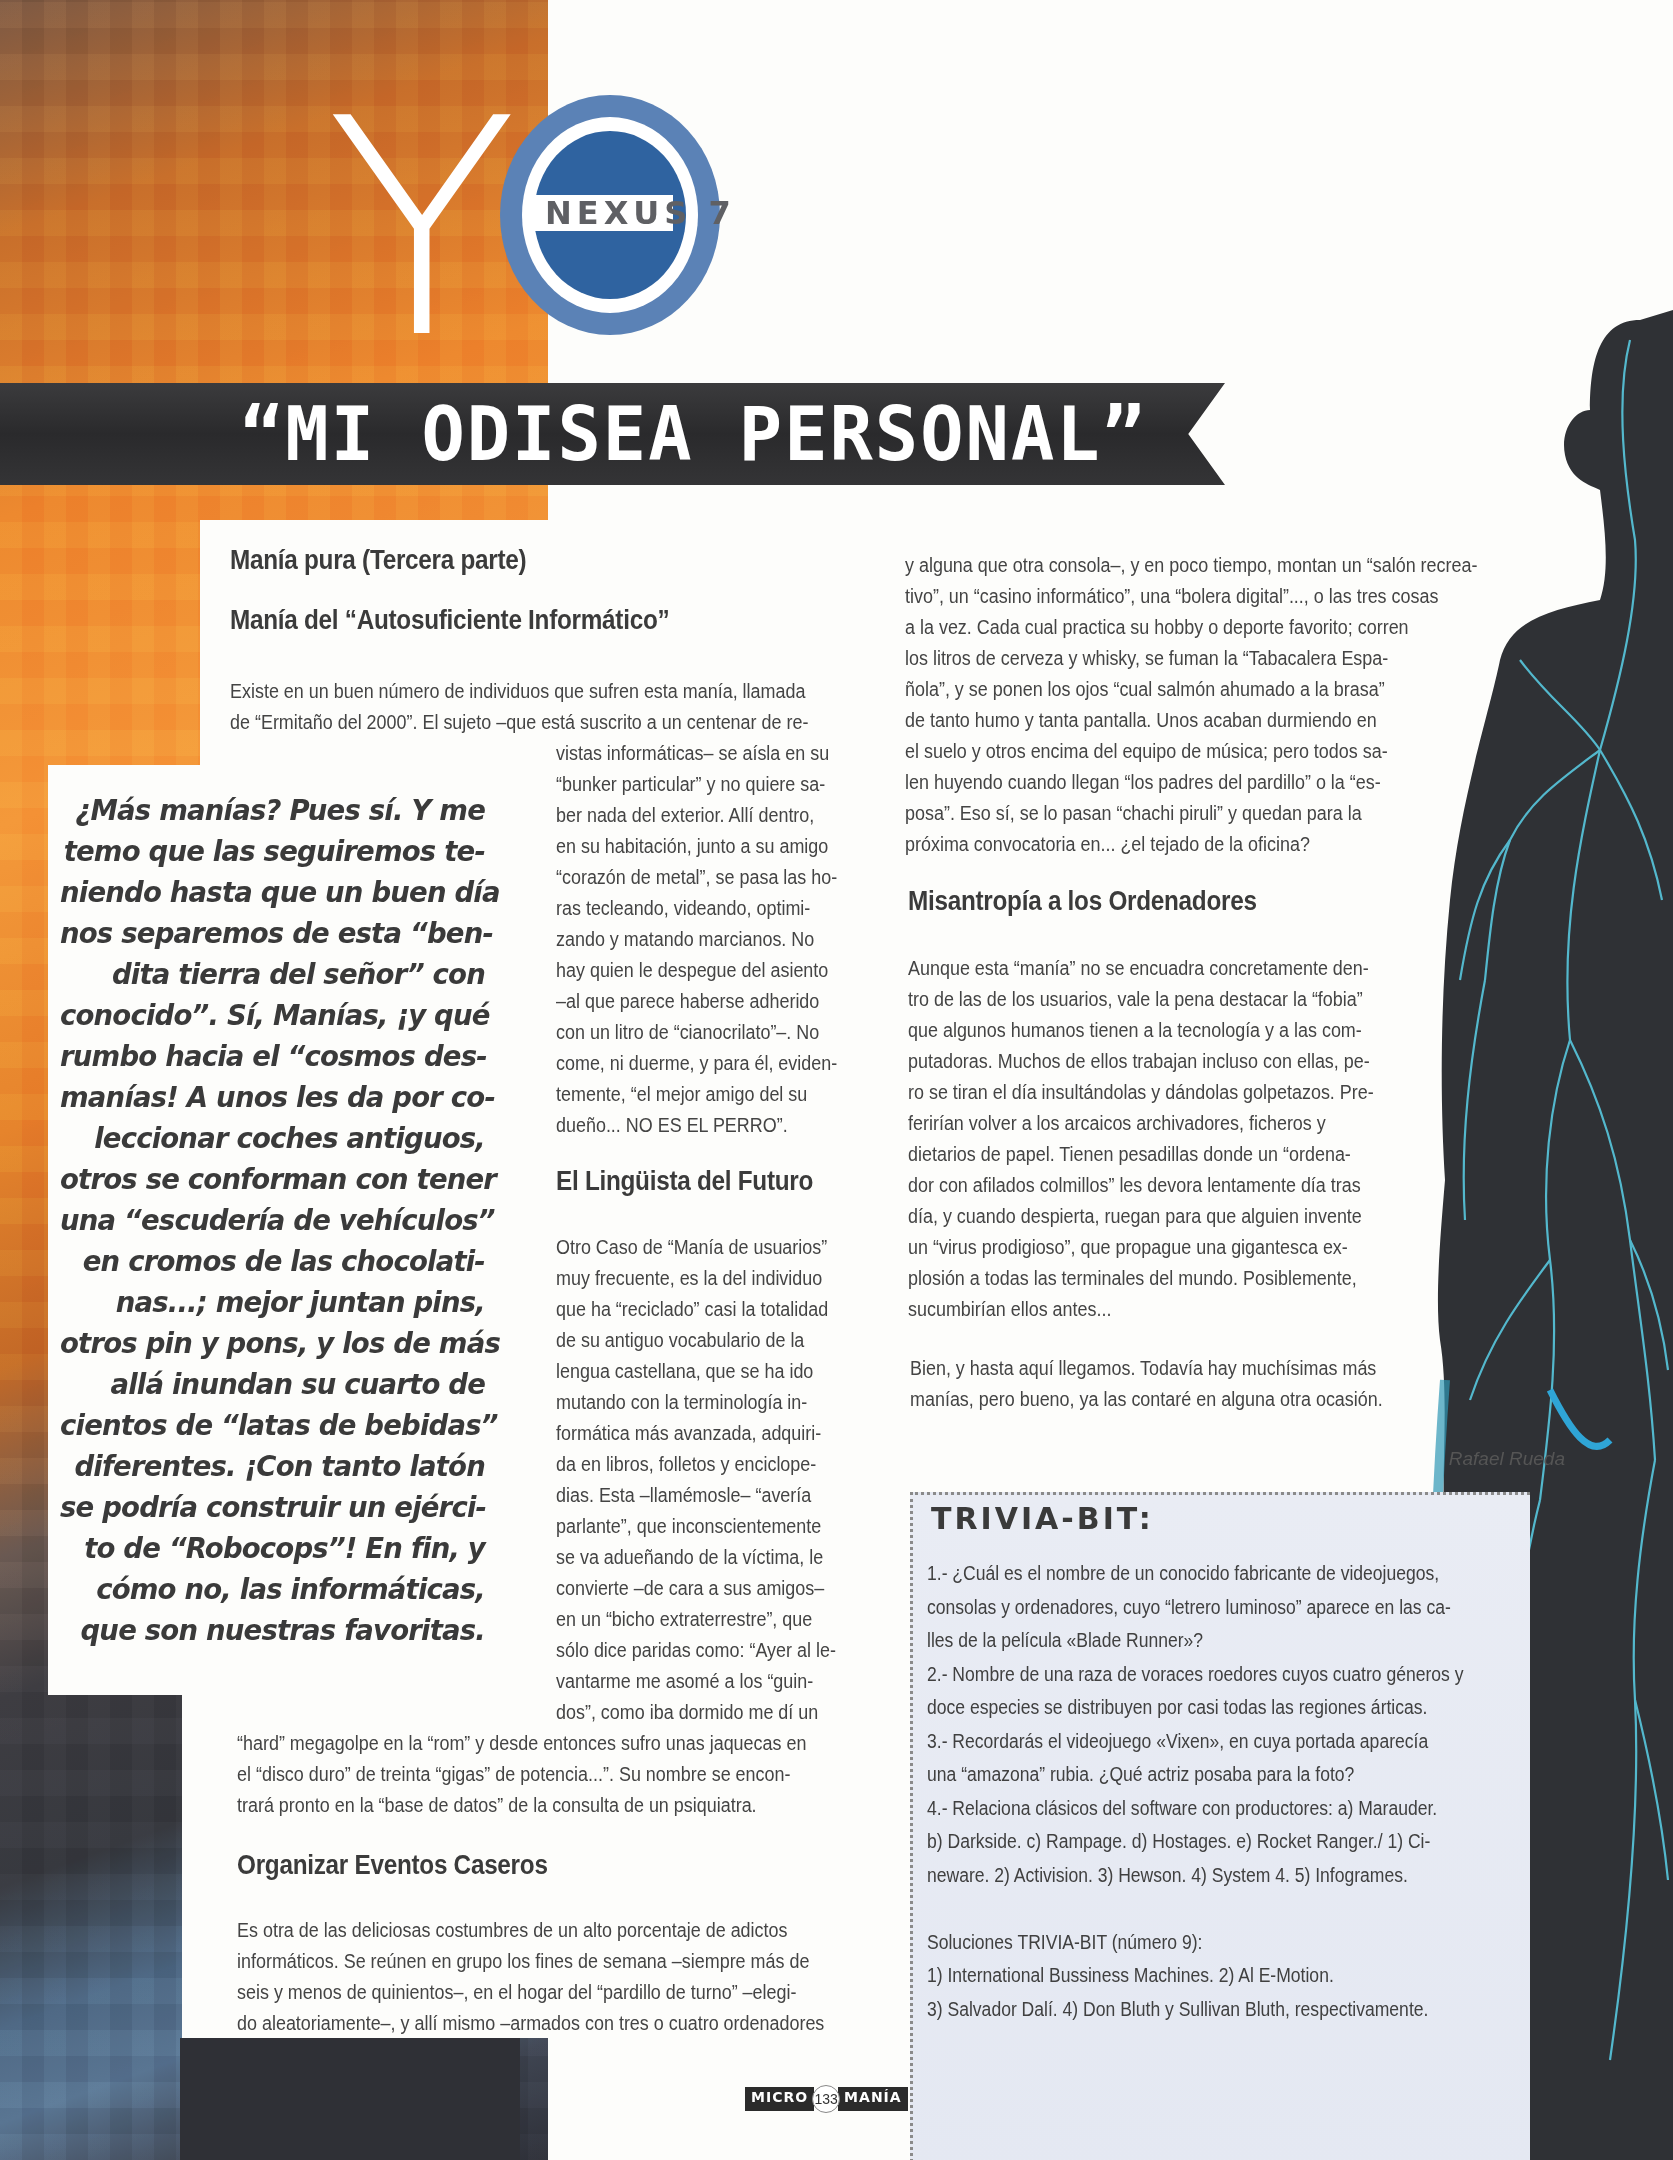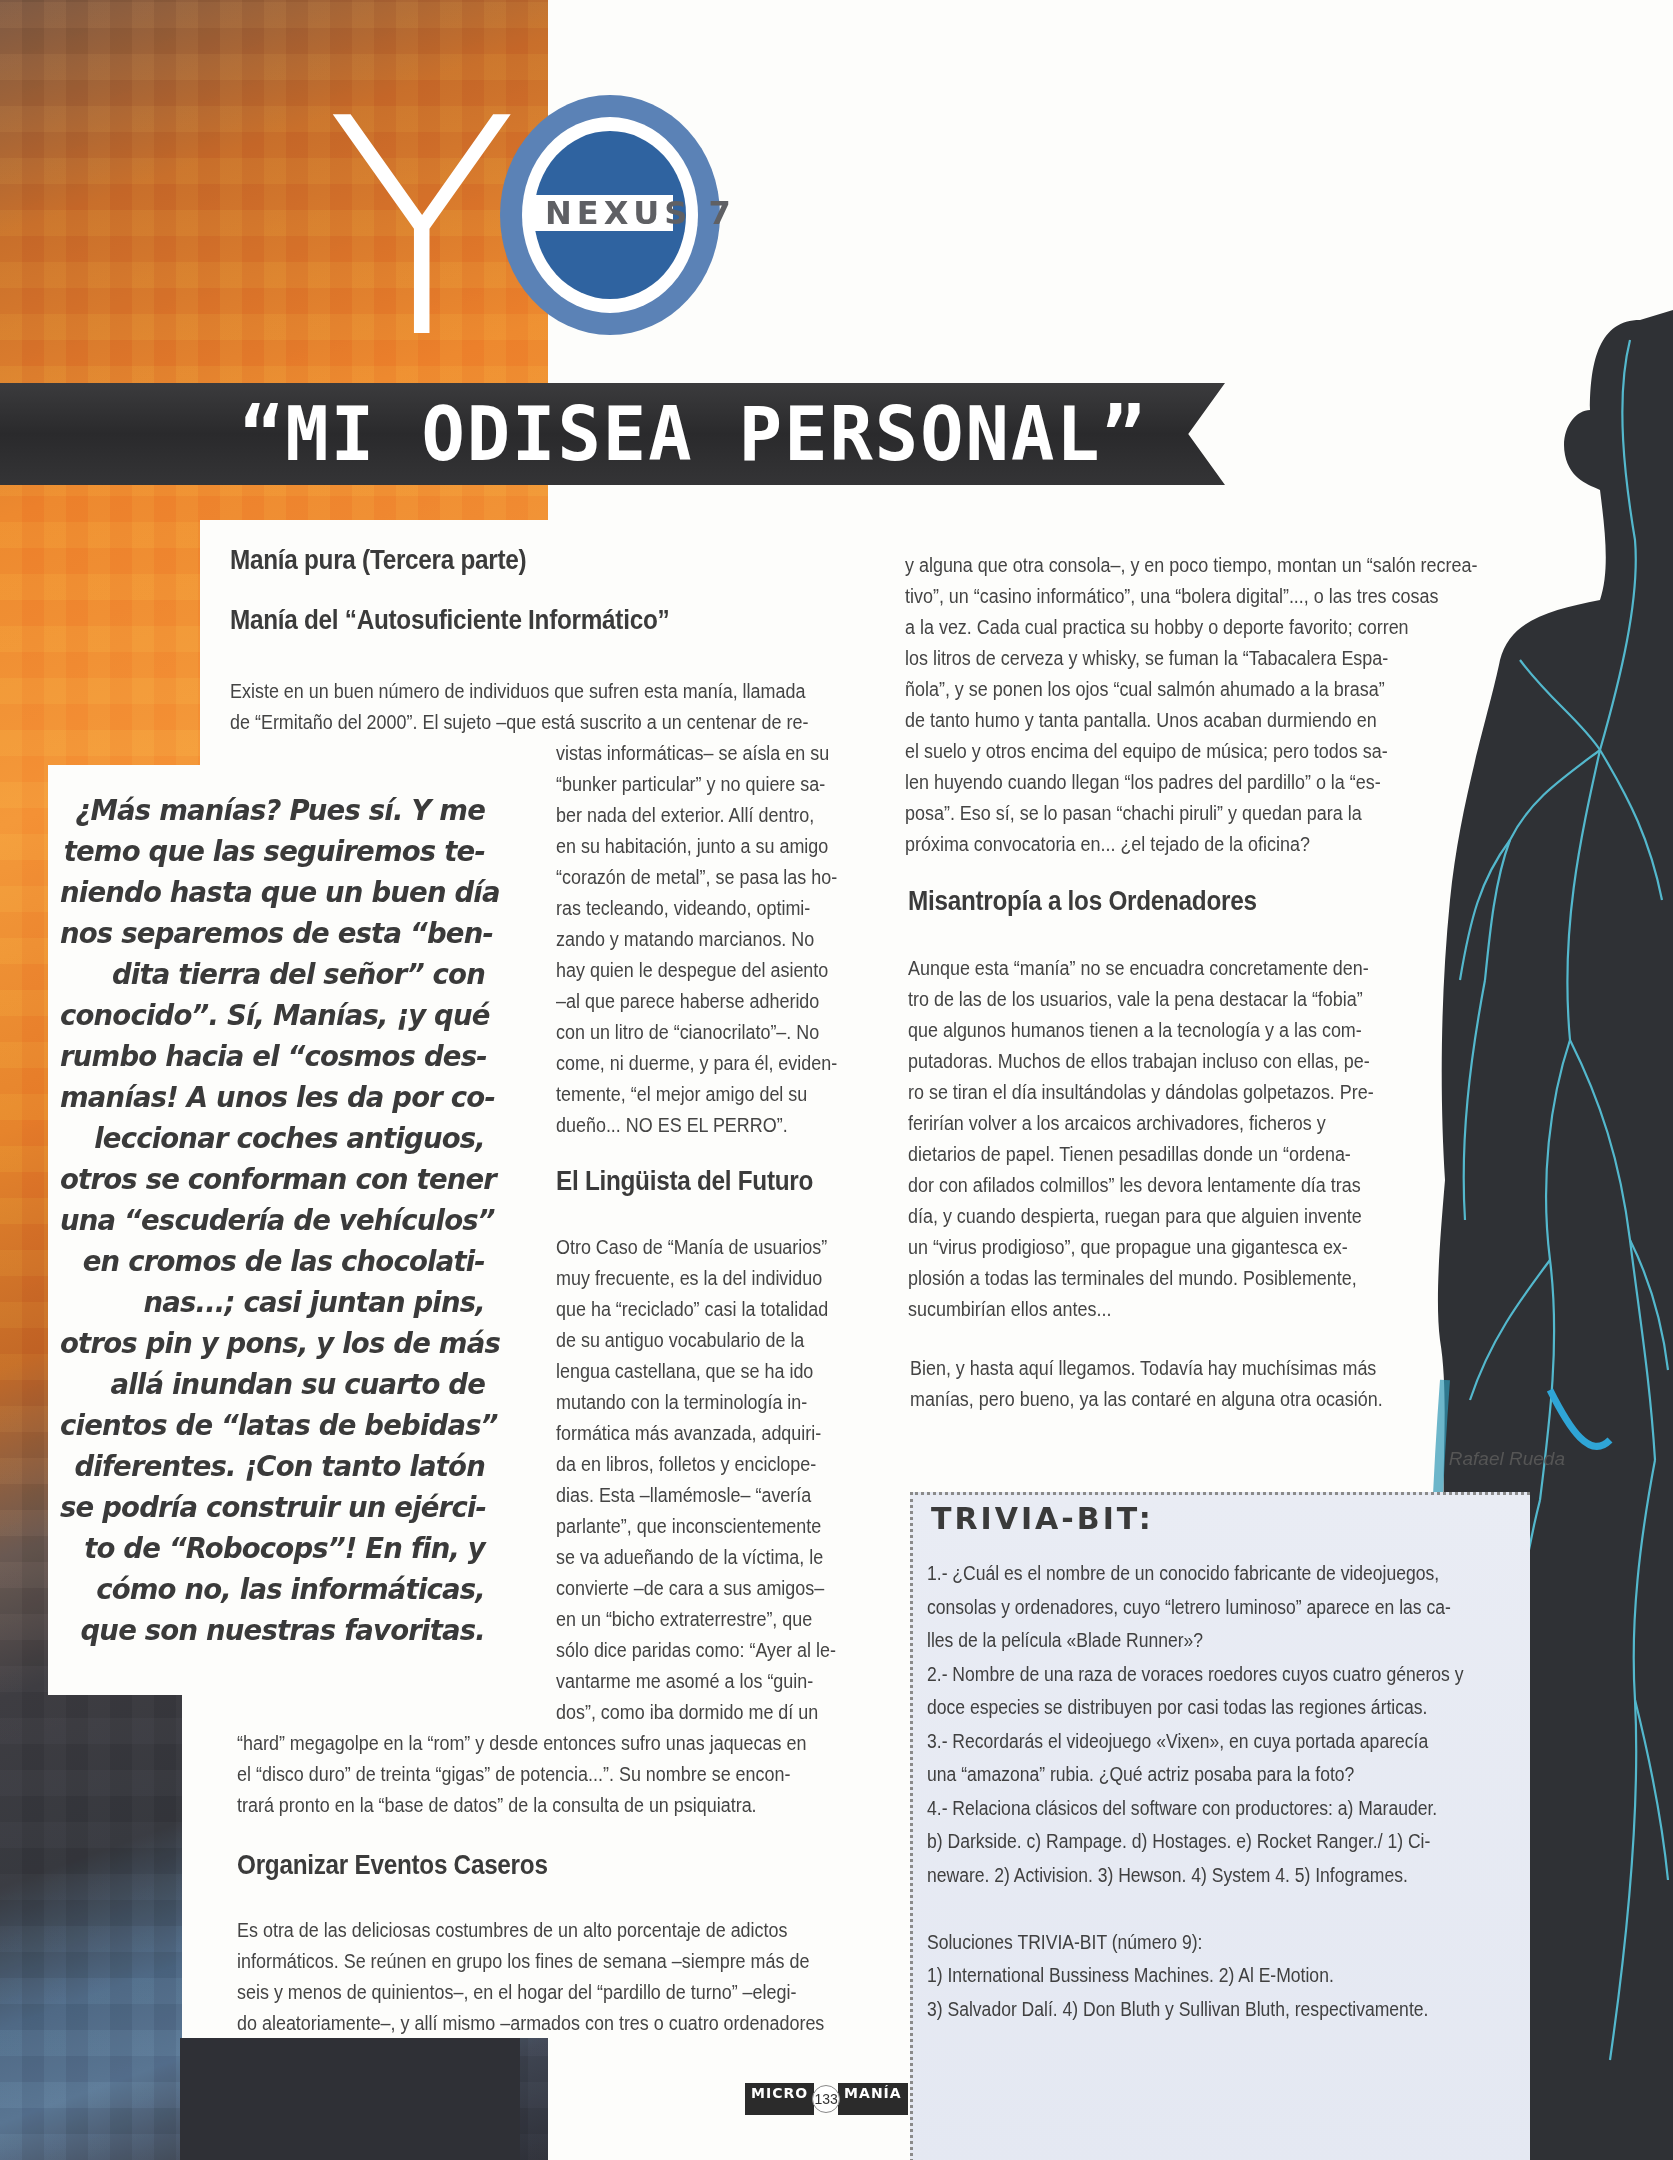--- a/index.html
+++ b/index.html
@@ -124,21 +124,21 @@
   
   .author {
     position: absolute; left: 1360px; top: 1448px; width: 205px; text-align: right;
     font-family: "Liberation Sans", sans-serif; font-style: italic; font-size: 19px; color: #555;
   }
 
   
   .footer { position: absolute; left: 745px; top: 2087px; height: 24px; display: flex; align-items: center; }
   .footer .blk {
     background: #2b2b2b; color: #fff; font-family: "DejaVu Sans", sans-serif; font-weight: 800;
-    font-size: 14px; height: 32px; line-height: 20px; padding: 0 6px; letter-spacing: 1px;
+    font-size: 14px; height: 24px; line-height: 20px; padding: 0 6px; letter-spacing: 1px;
   }
   .footer .num {
     width: 28px; height: 28px; border-radius: 50%; background: #fff; border: 1px solid #888;
     font-family: Liberation Sans, sans-serif; font-size: 14px; line-height: 26px; text-align: center; color: #333;
     margin: 0 -2px; position: relative; z-index: 1;
   }
 </style>
 </head>
 <body>
 
@@ -279,21 +279,21 @@
   <span class="ln">niendo hasta que un buen día</span>
   <span class="ln">nos separemos de esta “ben-</span>
   <span class="ln">dita tierra del señor” con</span>
   <span class="ln">conocido”. Sí, Manías, ¡y qué</span>
   <span class="ln">rumbo hacia el “cosmos des-</span>
   <span class="ln">manías! A unos les da por co-</span>
   <span class="ln">leccionar coches antiguos,</span>
   <span class="ln">otros se conforman con tener</span>
   <span class="ln">una “escudería de vehículos”</span>
   <span class="ln">en cromos de las chocolati-</span>
-  <span class="ln">nas...; casi juntan pins,</span>
+  <span class="ln">nas...; mejor juntan pins,</span>
   <span class="ln">otros pin y pons, y los de más</span>
   <span class="ln">allá inundan su cuarto de</span>
   <span class="ln">cientos de “latas de bebidas”</span>
   <span class="ln">diferentes. ¡Con tanto latón</span>
   <span class="ln">se podría construir un ejérci-</span>
   <span class="ln">to de “Robocops”! En fin, y</span>
   <span class="ln">cómo no, las informáticas,</span>
   <span class="ln">que son nuestras favoritas.</span>
 </div>
 

